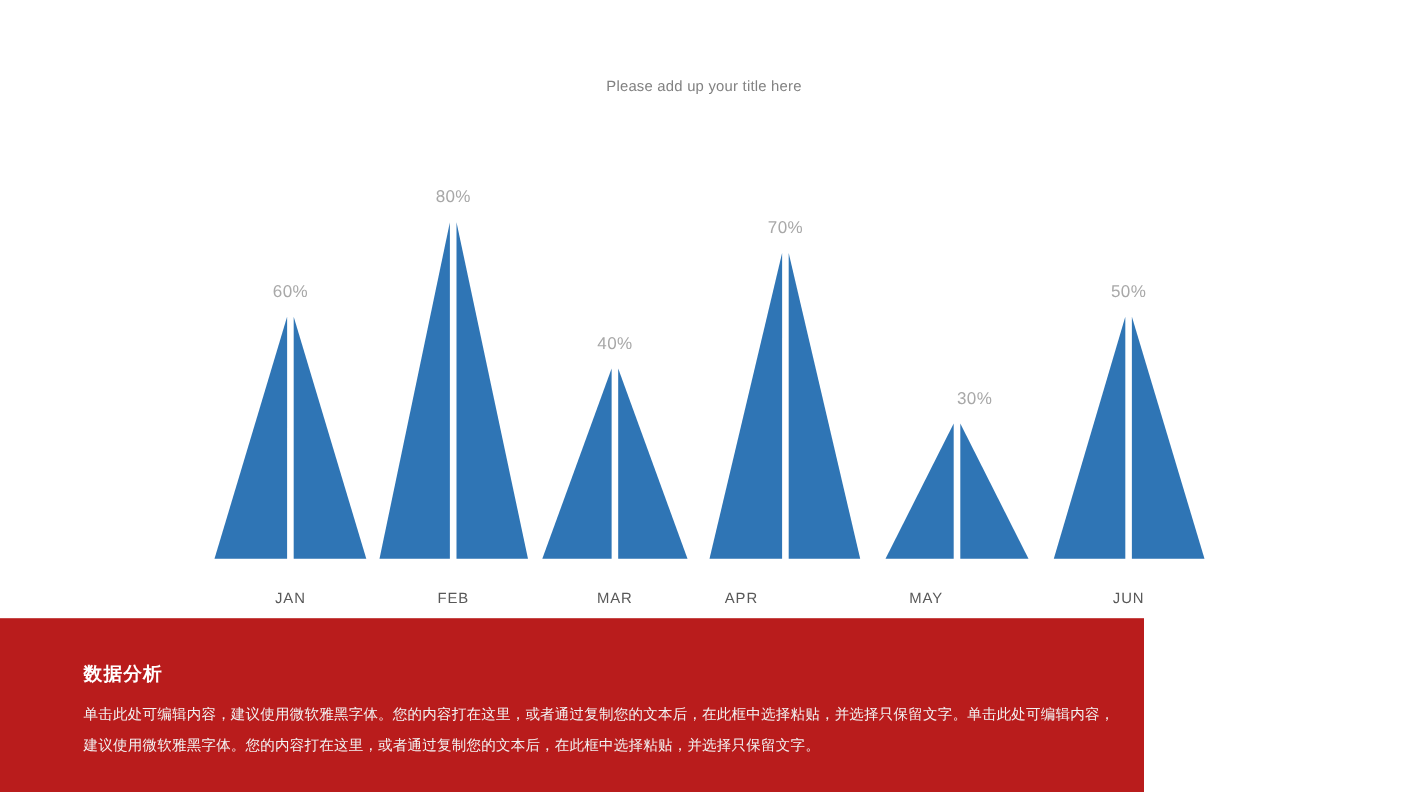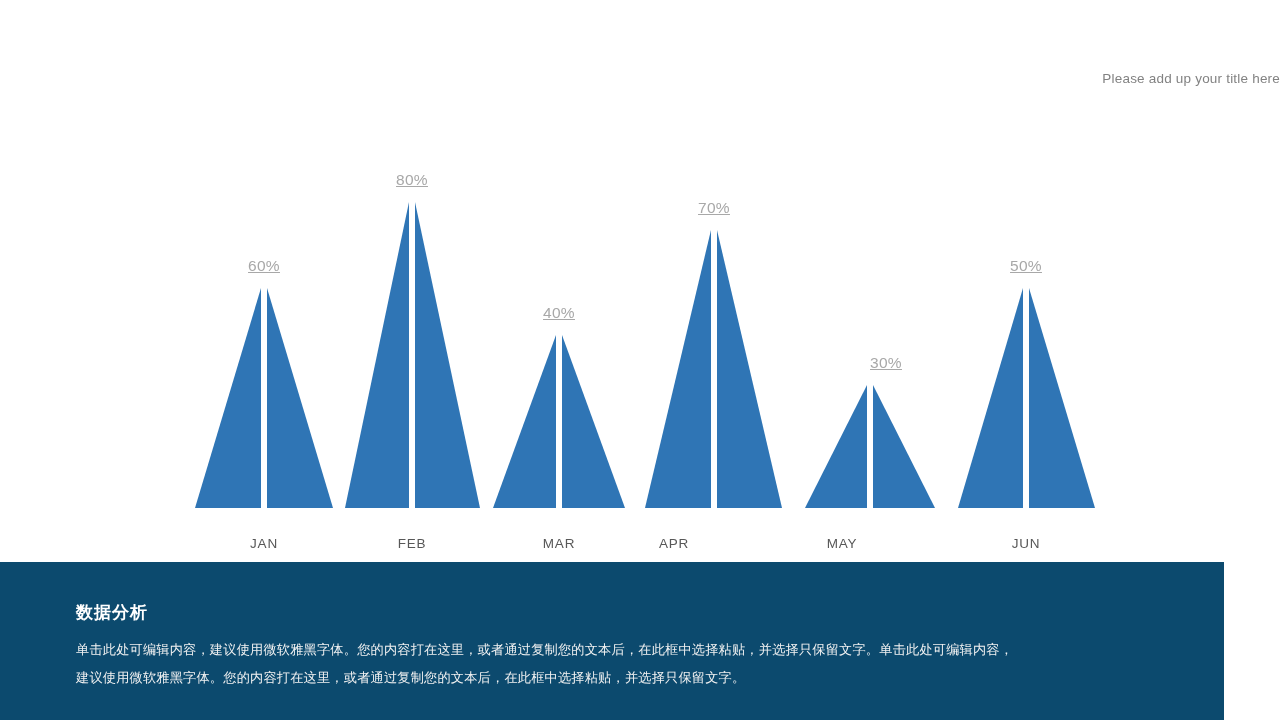--- a/index.html
+++ b/index.html
@@ -42,21 +42,20 @@
     margin: 0;
     white-space: nowrap;
   }
   #slide-subtitle {
     font-size: 13.5px;
     line-height: 18px;
     color: #828282;
     letter-spacing: 0.2px;
     margin: 10px 0 0 0;
     white-space: nowrap;
-    text-align: right;
   }
 
   
   #chart-area {
     position: absolute;
     left: 0;
     top: 0;
     width: 1280px;
     height: 562px;
   }
@@ -69,40 +68,39 @@
     display: block;
   }
   .value-label {
     position: absolute;
     font-size: 15.5px;
     color: #a8a8a8;
     text-align: center;
     white-space: nowrap;
     transform: translateX(-50%);
     letter-spacing: 0.3px;
-    text-decoration: underline;
   }
   .cat-label {
     position: absolute;
     font-size: 13.5px;
     color: #585858;
     text-align: right;
     white-space: nowrap;
     transform: translateX(-50%);
     letter-spacing: 0.8px;
   }
 
   
   #footer-band {
     position: absolute;
     left: 0;
     top: 562px;
-    width: 1224px;
+    width: 1040px;
     height: 158px;
-    background: #0c4a6e;
+    background: #b91c1c;
   }
   #footer-inner {
     position: absolute;
     left: 76px;
     top: 40px;
     width: 1132px;
   }
   #footer-heading {
     font-size: 17px;
     font-weight: bold;

